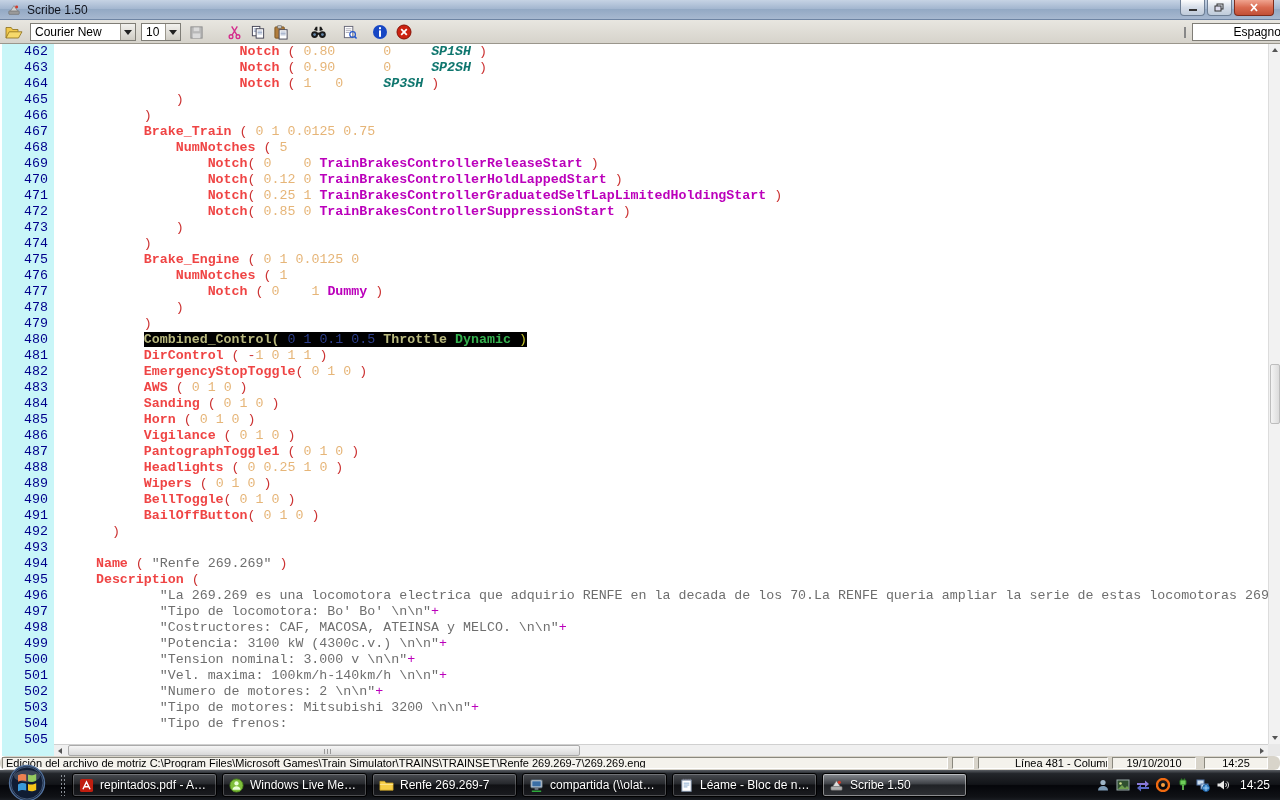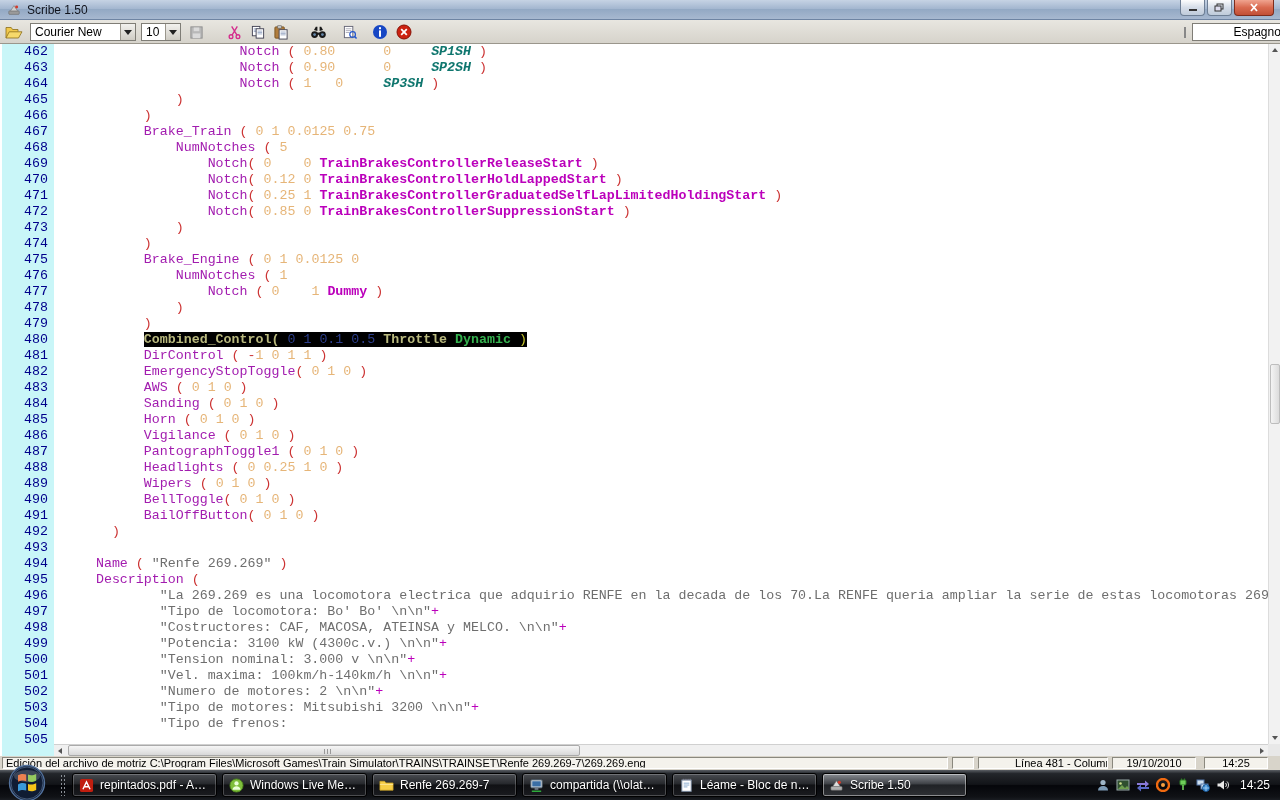--- a/index.html
+++ b/index.html
@@ -34,21 +34,21 @@
     background:linear-gradient(#c60b1e 0 25%, #ffc400 25% 75%, #c60b1e 75% 100%); }
 
   
   .editor { position:absolute; top:44px; left:0; width:1280px; height:712px; background:#fff; }
   .gutter { position:absolute; left:0; top:0; width:54px; height:712px; background:#c9f6f8; border-left:2px solid #fff; }
   .gutter .ln { height:16px; line-height:16px; text-align:right; padding-right:6px;
     font-family:"Liberation Mono","DejaVu Sans Mono",monospace; font-size:13.3px; color:#00008b; }
   .codearea { position:absolute; left:54px; top:0; width:1214px; height:712px; overflow:hidden; }
   .line { height:16px; line-height:16px; white-space:pre; padding-left:10px;
     font-family:"Liberation Mono","DejaVu Sans Mono",monospace; font-size:13.3px; color:#000; }
-  .t-kw  { color:#a21caf; font-weight:normal; }
+  .t-kw  { color:#ef4444; font-weight:bold; }
   .t-num { color:#e6b578; }
   .t-par { color:#cc3333; }
   .t-min { color:#cc3333; }
   .t-id  { color:#bb00bb; font-weight:bold; }
   .t-dred{ color:#0f766e; font-weight:bold;font-style:italic; }
   .t-str { color:#6e6e6e; }
   .t-plus{ color:#bb00bb; }
   .hl    { background:#000000; }
   .t-hkw { color:#b9b97e; font-weight:bold; }
   .t-hpl { color:#b9b97e; }
@@ -66,21 +66,21 @@
   .tri-right-s{ width:0;height:0;border-top:3px solid transparent;border-bottom:3px solid transparent;border-left:4px solid #555; }
   .hscroll { position:absolute; left:54px; top:700px; width:1214px; height:12px; background:#f0f0f0; border-top:1px solid #d0d0d0; }
   .hthumb { position:absolute; left:14px; top:0; width:512px; height:11px;
     background:linear-gradient(#f6f6f6,#d8d8d8); border:1px solid #aaa; border-radius:2px; }
   .hgrip { position:absolute; left:50%; top:3px; width:8px; height:5px;
     background:repeating-linear-gradient(90deg,#999 0 1px,transparent 1px 3px); }
   .corner { position:absolute; right:0; top:700px; width:12px; height:12px; background:#e8e8e8; }
 
   
   .statusbar { position:absolute; top:756px; left:0; width:1280px; height:14px; background:#d8d4ca;
-    font-size:11px; color:#000; }
+    font-size:11px; color:#000;border-radius:6px; }
   .spanel { position:absolute; top:1px; height:12px; background:#f4f2ec; border:1px solid;
     border-color:#8a887e #ffffff #ffffff #8a887e; padding:0 3px; line-height:10px; overflow:hidden; white-space:nowrap; }
 
   
   .taskbar { position:absolute; top:770px; left:0; width:1280px; height:30px;
     background:linear-gradient(#5a5e64, #23262b 12%, #121418 48%, #05060a 52%, #101216 90%, #1a1d22);
     display:flex; align-items:center; }
   .orb { width:38px; height:38px; margin:0 0 0 8px; position:relative; z-index:2; flex:0 0 auto; margin-top:-4px; }
   .tgrip { width:6px; height:22px; margin:0 6px 0 14px;
     background-image:radial-gradient(circle,#8a8f96 30%, transparent 32%); background-size:3px 4px; flex:0 0 auto; }

